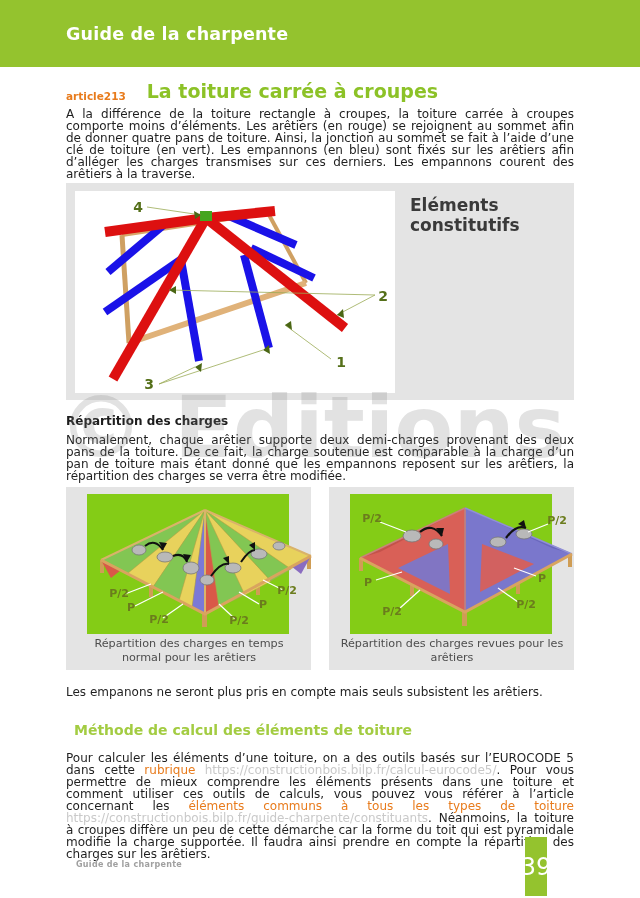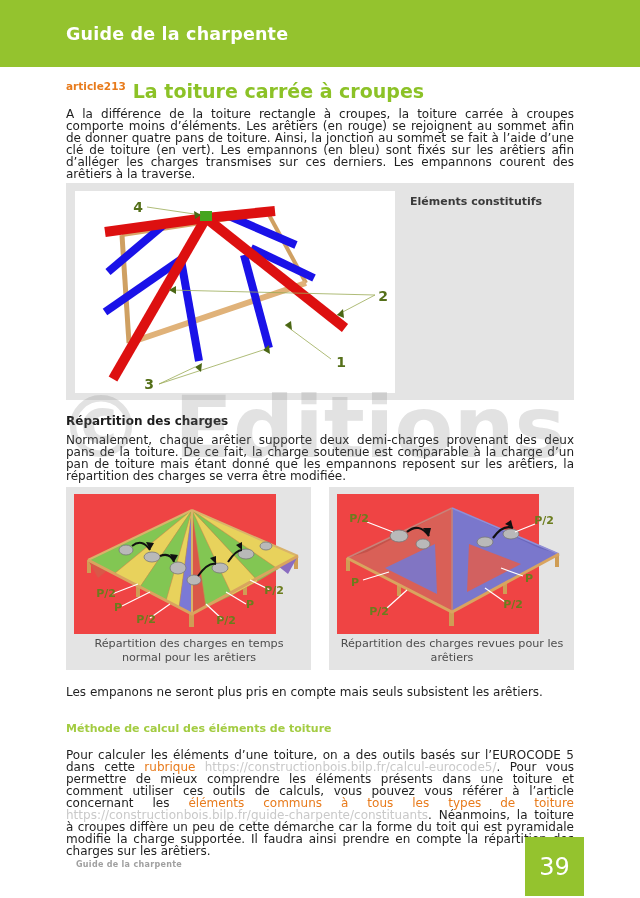--- a/index.html
+++ b/index.html
@@ -6,49 +6,49 @@
   body{width:640px;height:898px;background:#fff;font-family:"DejaVu Sans","Liberation Sans",sans-serif;color:#1f1f1f;position:relative;overflow:hidden;}
   .page{position:relative;width:640px;height:898px;background:#ffffff;}
 
   
   .band{position:absolute;top:0;left:0;width:640px;height:67px;background:#94c32e;display:flex;align-items:center;}
   .band h1{margin:0 0 0 66px;font-size:17.5px;font-weight:bold;color:#ffffff;letter-spacing:.2px;}
 
   main{position:absolute;top:67px;left:0;width:640px;padding:0;}
   .content{margin:0 66px;width:508px;}
 
-  .title-row{margin-top:13px;display:flex;align-items:flex-start;gap:7px;}
+  .title-row{margin-top:13px;display:flex;align-items:flex-end;gap:21px;}
   .article-tag{color:#e87b1c;font-weight:bold;font-size:10.5px;}
   .article-title{color:#8cc227;font-weight:bold;font-size:19px;margin:0;}
 
   p.body{font-size:12px;line-height:12px;text-align:justify;margin:6px 0 0 0;color:#1f1f1f;}
 
   
   .fig1{margin-top:3px;width:508px;height:217px;background:#e4e4e4;position:relative;}
   .fig1 .panel{position:absolute;left:9px;top:8px;width:320px;height:202px;background:#ffffff;}
   .fig1 .legend{position:absolute;left:344px;top:12px;width:158px;}
-  .legend h3{font-size:11px;font-weight:bold;color:#3a3a3a;margin:0 0 22px 0;}
+  .legend h3{font-size:17px;font-weight:bold;color:#3a3a3a;margin:0 0 22px 0;}
   .legend ul{list-style-type:square;margin:0;padding-left:13px;color:#6b6b6b;}
   .legend li{font-size:9.5px;line-height:10.2px;margin-bottom:4px;color:#6b6b6b;}
 
   h2.sub{font-size:12px;font-weight:bold;color:#1d1d1d;margin:14px 0 0 0;}
-  h3.method{font-size:11px;font-weight:bold;color:#a3cc42;margin:24px 0 0 0;}
+  h3.method{font-size:14px;font-weight:bold;color:#a3cc42;margin:24px 0 0 8px;}
 
   
   .figrow{margin-top:5px;display:flex;gap:18px;}
   .smallfig{width:246px;height:183px;background:#e4e4e4;position:relative;}
-  .smallfig .panel{position:absolute;left:8px;top:7px;width:202px;height:140px;background:#ef4444;}
+  .smallfig .panel{position:absolute;left:21px;top:7px;width:202px;height:140px;background:#84cc16;}
   .smallfig .caption{position:absolute;left:8px;top:150px;width:230px;text-align:center;font-weight:normal;color:#4d4d4d;font-size:11.2px;line-height:13.5px;}
 
   .link-orange{color:#e87b1c;}
   .link-gray{color:#c9c9c9;}
 
   
   .footer-label{position:absolute;left:76px;top:860px;font-size:8px;font-weight:bold;color:#a0a0a0;letter-spacing:.3px;}
-  .pagenum{position:absolute;left:525px;top:837px;width:59px;height:59px;background:#94c32e;color:#ffffff;display:flex;align-items:center;justify-content:center;font-size:24px;}
+  .pagenum{position:absolute;left:525px;top:837px;width:22px;height:59px;background:#94c32e;color:#ffffff;display:flex;align-items:center;justify-content:center;font-size:24px;}
 
   
   .watermark{position:absolute;left:0;top:16px;width:640px;height:801px;pointer-events:none;z-index:40;color:rgba(125,125,125,0.22);font-weight:bold;line-height:1;}
   .wm1{position:absolute;left:58px;top:368px;font-size:86px;white-space:nowrap;}
   .wm2{position:absolute;left:58px;top:448px;font-size:150px;letter-spacing:34px;white-space:nowrap;}
 
   svg text.numlbl{font-size:14px;font-weight:bold;fill:#55701a;font-family:"DejaVu Sans",sans-serif;}
   svg text.plbl{font-size:11px;font-weight:bold;fill:#6b7c1d;font-family:"DejaVu Sans",sans-serif;}
 </style>
 </head>

